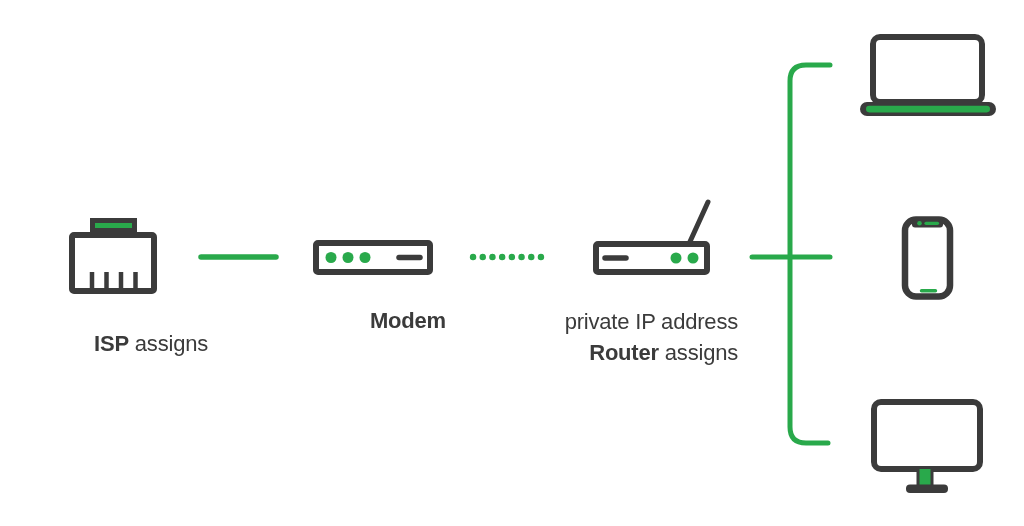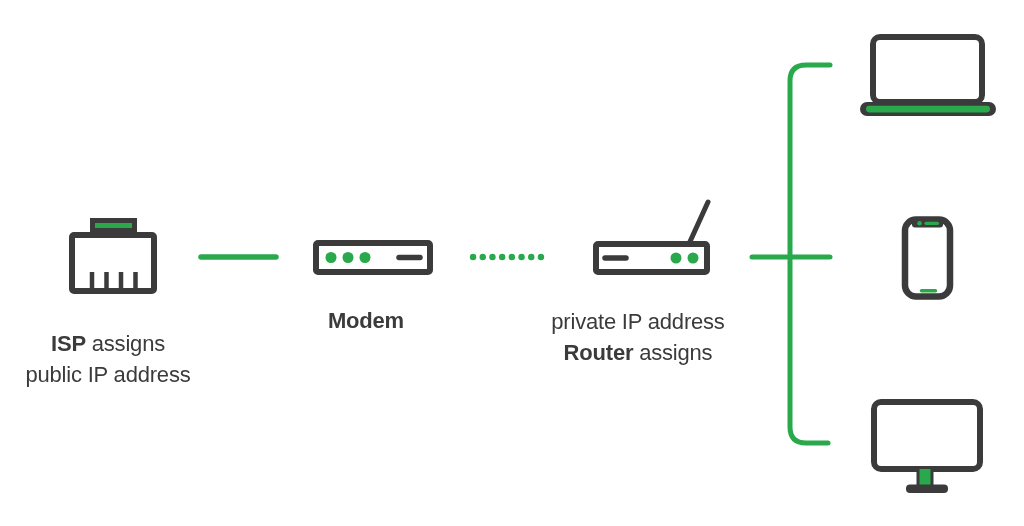--- a/index.html
+++ b/index.html
@@ -20,21 +20,21 @@
   .layer{position:absolute;left:0;top:0;}
   
   .sd{stroke:var(--stroke-dark);}
   .sg{stroke:var(--accent-green);}
   .fd{fill:var(--stroke-dark);}
   .fg{fill:var(--accent-green);}
   .fw{fill:#FFFFFF;}
   .fn{fill:none;}
   .label{
     position:absolute;
-    text-align:center;
+    text-align:right;
     color:var(--text);
     font-size:22px;
     line-height:31px;
     letter-spacing:-0.2px;
   }
   .label b{font-weight:700;}
 </style>
 </head>
 <body>
 
@@ -99,21 +99,20 @@
     <g>
       <rect class="fw sd" x="874" y="402" width="106" height="67" rx="7" stroke-width="6"></rect>
       <rect class="fd" x="916.5" y="469" width="17" height="18"></rect>
       <rect class="fg" x="919.5" y="469" width="11" height="18"></rect>
       <rect class="fd" x="906" y="484.5" width="42" height="8.5" rx="4"></rect>
     </g>
   </svg>
 
   <div class="label" style="left:8px; top:328px; width:200px;">
     <div><b>ISP</b><span> assigns</span></div>
-    <div>public IP address</div>
   </div>
 
   <div class="label" style="left:286px; top:305px; width:160px; font-weight:700;">Modem</div>
 
   <div class="label" style="left:538px; top:306px; width:200px;">
     <div>private IP address</div>
     <div><b>Router</b><span> assigns</span></div>
   </div>
 
 </div>

